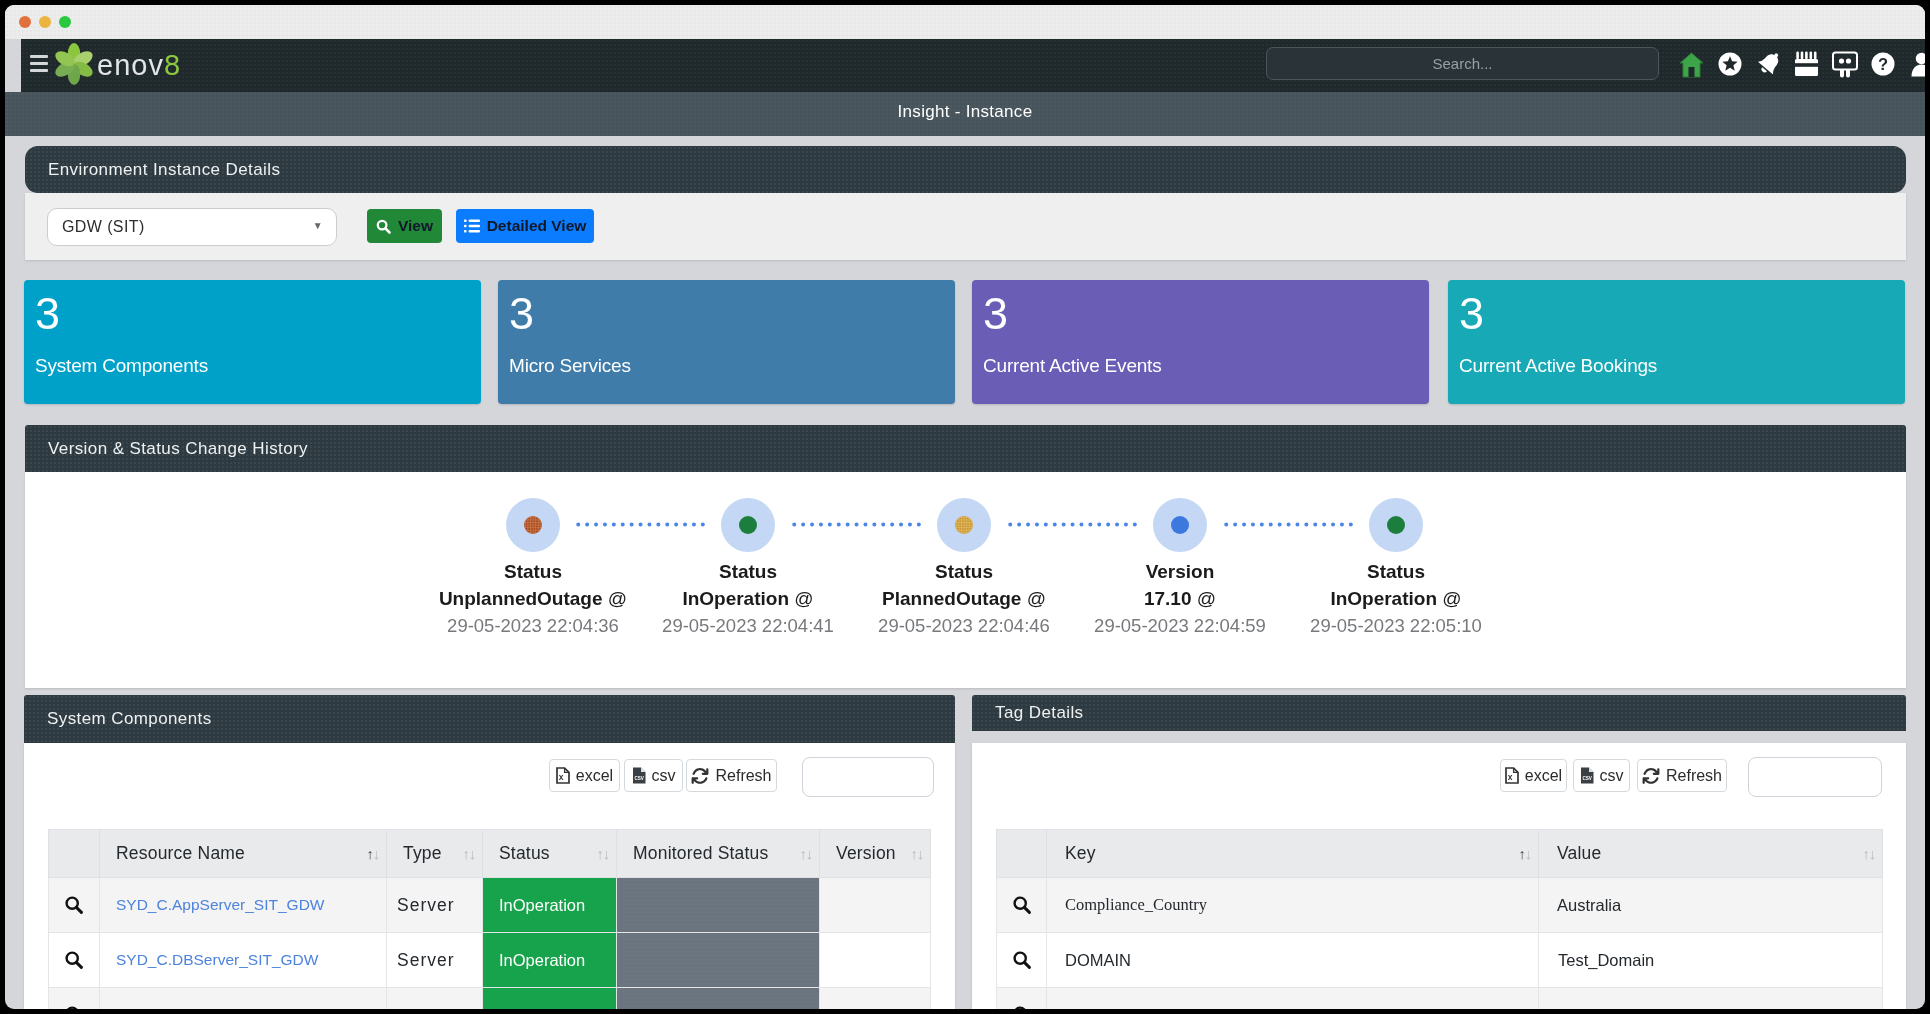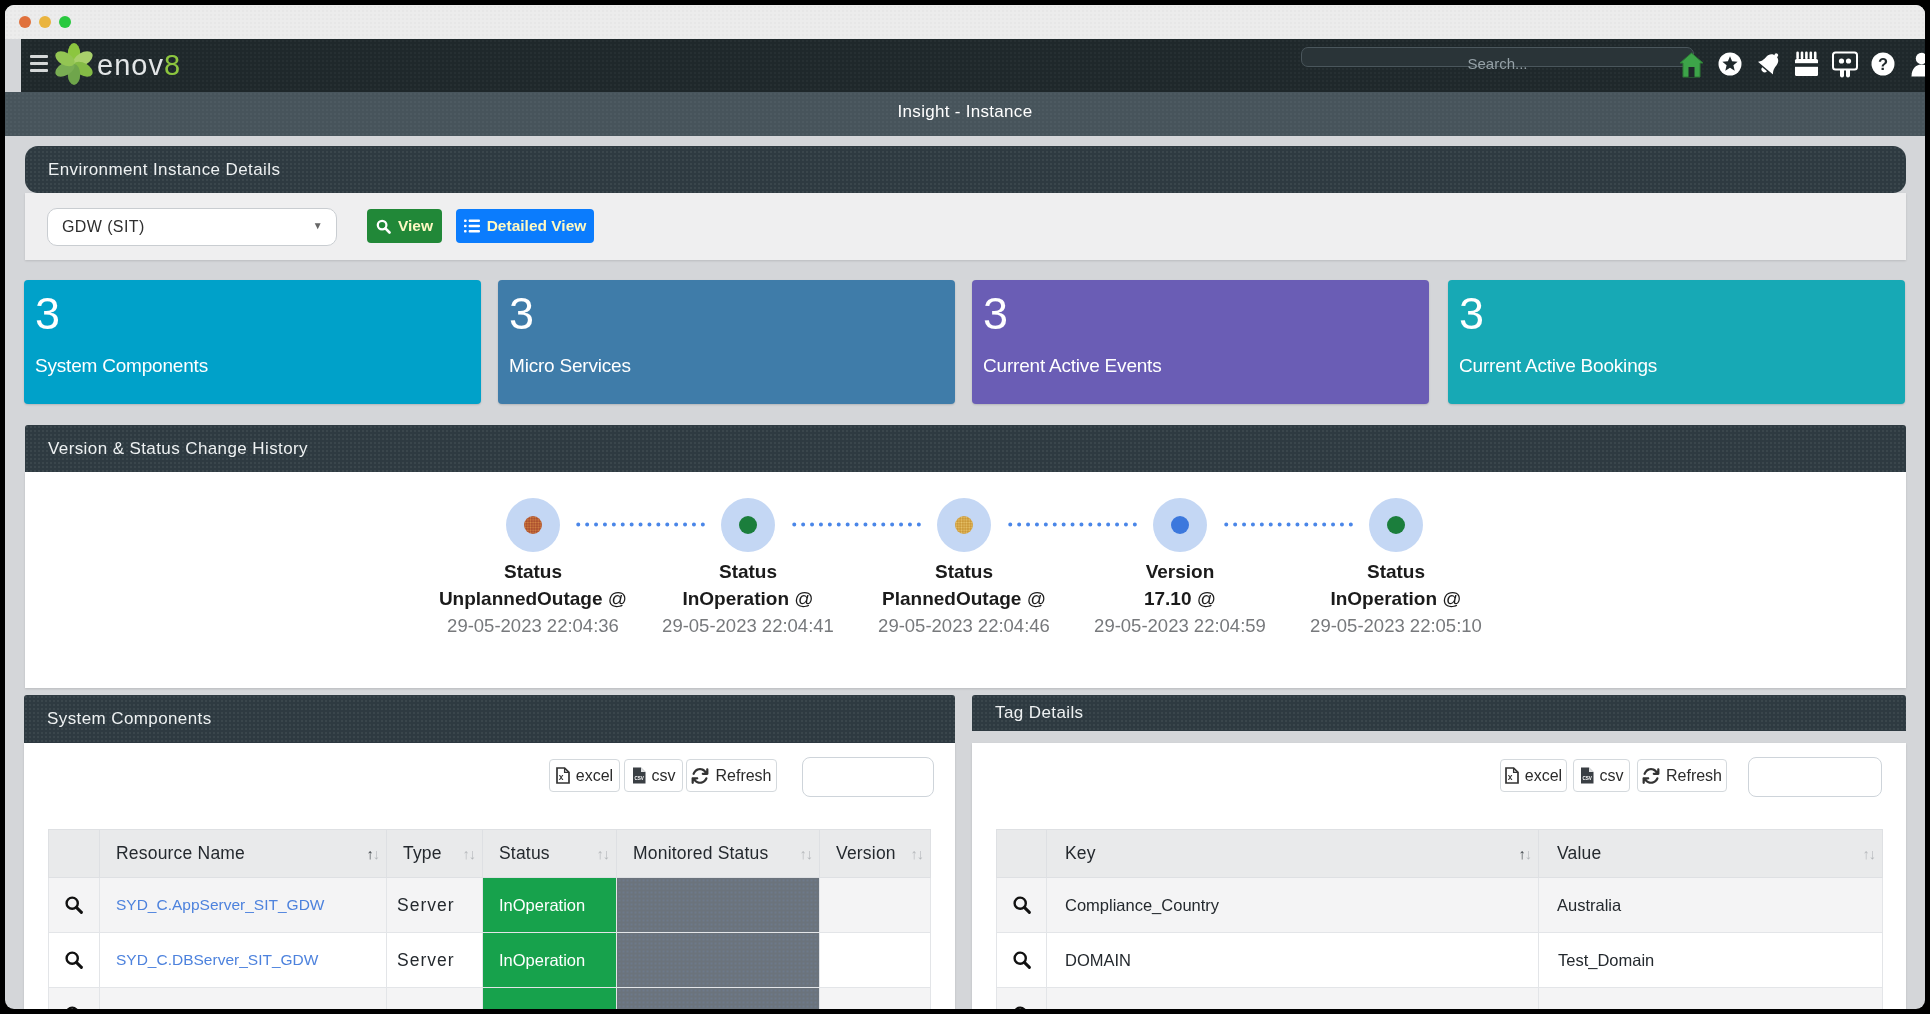--- a/index.html
+++ b/index.html
@@ -14,42 +14,42 @@
   background-image:radial-gradient(rgba(0,0,0,0.02) 0.8px, rgba(0,0,0,0) 1px); background-size:4px 4px; }
 .tl { position:absolute; top:11px; width:12px; height:12px; border-radius:50%; }
 
 
 .nav { position:absolute; left:16px; top:34px; width:100%; height:53px; background:#1f282b;
   background-image:radial-gradient(rgba(255,255,255,0.03) 0.8px, rgba(0,0,0,0) 1px); background-size:4px 4px; }
 .burger { position:absolute; left:9px; top:16px; width:18px; height:20px; }
 .burger div { height:3px; background:#d4d7d8; margin-bottom:4px; border-radius:1px; }
 .logotext { position:absolute; left:76px; top:10px; font-size:29px; color:#e3e6e7; letter-spacing:1px; }
 .logotext span { color:#8dc63f; }
-.search { position:absolute; left:1245px; top:8px; width:393px; height:20px;
+.search { position:absolute; left:1245px; top:8px; width:393px; height:33px;
   background:#2a3438; border:1px solid #4a565c; border-radius:7px;
-  color:#95a1a7; font-size:15px; text-align:center; line-height:31px;margin-left:35px; }
+  color:#95a1a7; font-size:15px; text-align:center; line-height:31px; }
 
 
 .sub { position:absolute; left:0; top:87px; width:100%; height:44px; background:#47545b;
   background-image:radial-gradient(rgba(255,255,255,0.035) 1px, rgba(0,0,0,0) 1.2px); background-size:4px 4px;
   color:#fff; font-size:17px; text-align:center; line-height:40px; letter-spacing:0.3px; }
 
 
 .phead { position:absolute; background:#2e3a41;
   background-image:radial-gradient(rgba(255,255,255,0.06) 1px, rgba(0,0,0,0) 1.2px); background-size:4px 4px; color:#eef1f2; font-size:17px;
   letter-spacing:0.4px; border-radius:3px 3px 0 0; }
 .phead span { position:absolute; left:23px; top:50%; transform:translateY(-50%); }
 .pbody { position:absolute; background:#fff; box-shadow:0 1px 2px rgba(0,0,0,0.12); }
 
 
 .select { position:absolute; left:42px; top:203px; width:290px; height:38px; background:#fff;
   border:1px solid #c9cdd1; border-radius:10px; font-size:16px; letter-spacing:0.4px; color:#2e2e2e; line-height:36px;
   padding-left:14px; }
 .select .caret { position:absolute; right:13px; top:-1px; color:#666; font-size:10px; }
-.btn { position:absolute; height:34px; border-radius:4px; color:#fef9c3; font-weight:bold;
+.btn { position:absolute; height:34px; border-radius:4px; color:#0f172a; font-weight:bold;
   font-size:15.5px; display:flex; align-items:center; justify-content:center; }
 .btn svg { margin-right:7px; }
 
 
 .card { position:absolute; top:275px; width:457px; height:124px; border-radius:4px;
   background-image:radial-gradient(rgba(255,255,255,0.05) 1px, rgba(0,0,0,0) 1.2px); background-size:4px 4px;
   color:#fff; padding:8px 11px; box-shadow:0 1px 2px rgba(0,0,0,0.15); }
 .card .num { position:absolute; left:11px; top:11px; font-size:45px; line-height:1; }
 .card .lbl { position:absolute; left:11px; top:75px; font-size:19px; letter-spacing:-0.2px; }
 
@@ -340,21 +340,21 @@
         <tr>
           <th></th>
           <th style="padding-left:18px;">Key<span class="sort"><b>↑</b>↓</span></th>
         <th style="padding-left:18px;">Value<span class="sort">↑↓</span></th>
         </tr>
     <tr class="striped">
       <td class="ic"><svg width="20" height="20" viewBox="0 0 20 20">
               <circle cx="8.2" cy="8.2" r="5.6" fill="none" stroke="#111" stroke-width="2.4"></circle>
               <line x1="12.6" y1="12.6" x2="17.4" y2="17.4" stroke="#111" stroke-width="3" stroke-linecap="round"></line>
             </svg></td>
-      <td style="padding-left:18px;">Compliance_Country</td>
+      <td style="padding-left:18px;font-family:Liberation Serif, serif;">Compliance_Country</td>
           <td style="padding-left:18px;">Australia</td>
         </tr>
     <tr>
       <td class="ic"><svg width="20" height="20" viewBox="0 0 20 20">
               <circle cx="8.2" cy="8.2" r="5.6" fill="none" stroke="#111" stroke-width="2.4"></circle>
               <line x1="12.6" y1="12.6" x2="17.4" y2="17.4" stroke="#111" stroke-width="3" stroke-linecap="round"></line>
             </svg></td>
       <td style="padding-left:18px;">DOMAIN</td>
           <td style="padding-left:19px;">Test_Domain</td>
         </tr>

